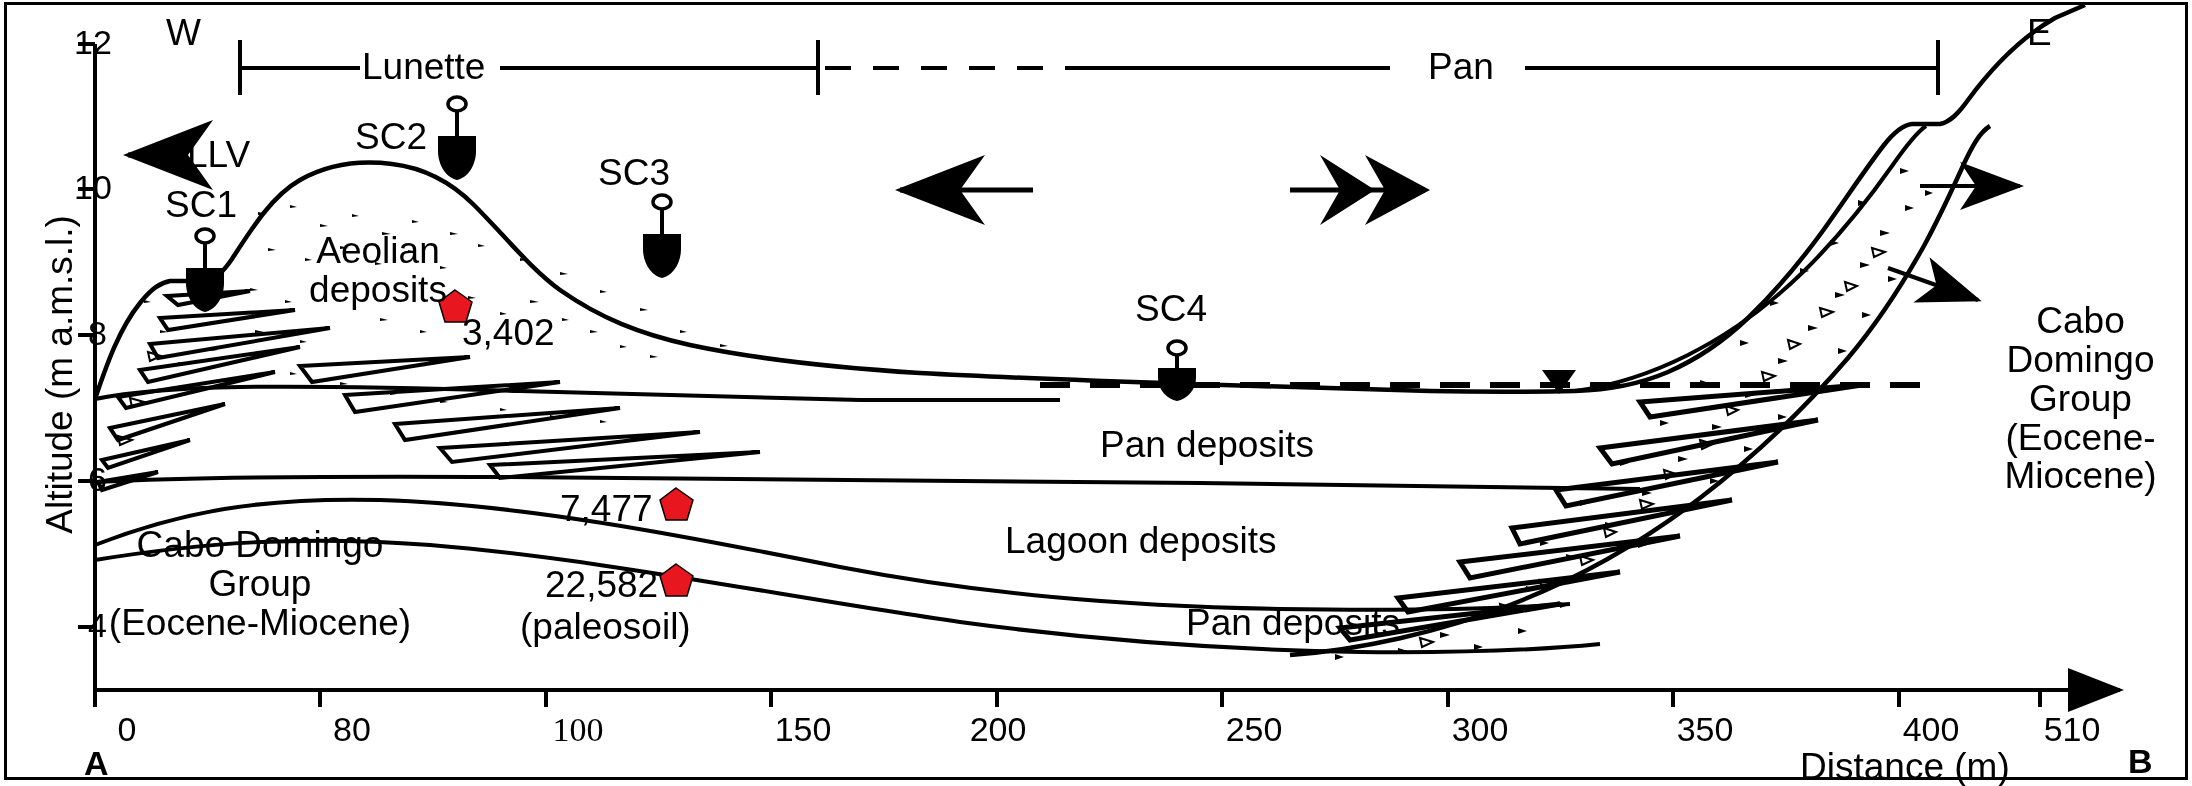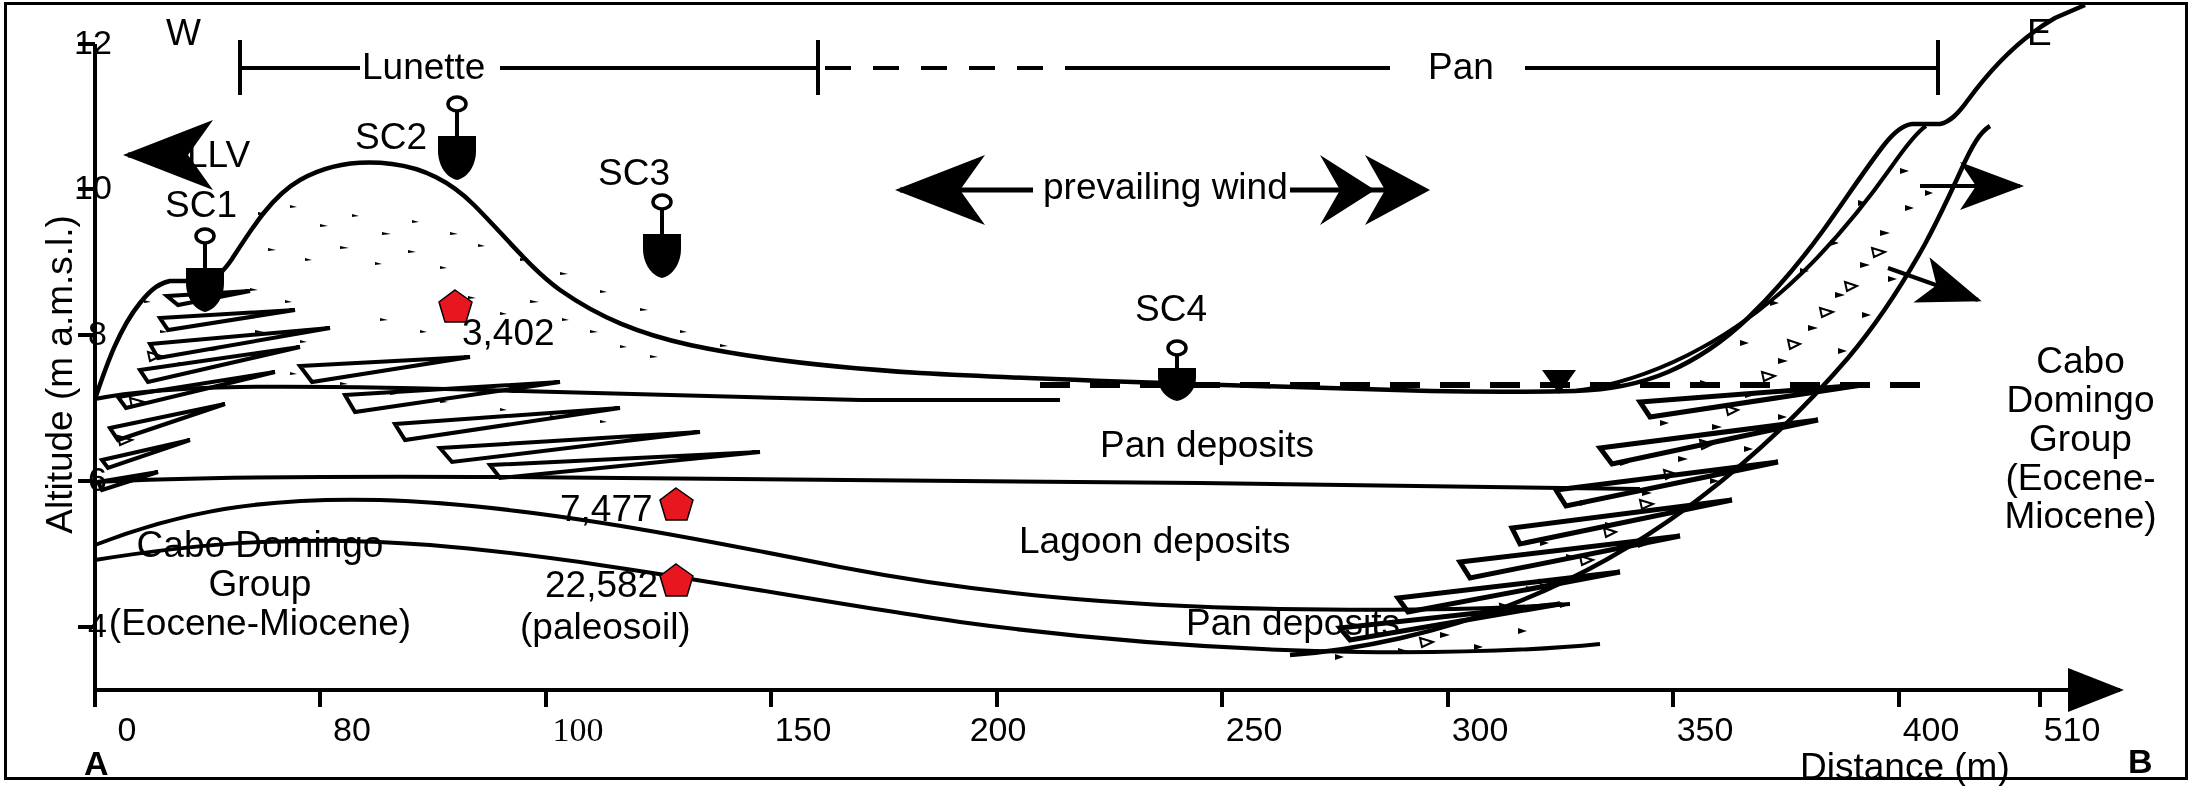--- a/index.html
+++ b/index.html
@@ -324,43 +324,44 @@
       <line x1="1888" y1="268" x2="1978" y2="300" stroke="#000" stroke-width="4" marker-end="url(#arrH)"></line>
     </g>
   </svg>
 
   <div class="lbl big" style="left:166px;top:14px;">W</div>
   <div class="lbl big" style="left:2027px;top:14px;">E</div>
 
   <div class="lbl big" style="left:362px;top:48px;">Lunette</div>
   <div class="lbl big" style="left:1428px;top:48px;">Pan</div>
 
-  <div class="lbl big" style="left:1043px;top:168px;">prevailing wind</div>
 
   <div class="lbl big" style="left:150px;top:136px;">←LLV</div>
 
   <div class="lbl big" style="left:165px;top:186px;">SC1</div>
   <div class="lbl big" style="left:355px;top:118px;">SC2</div>
   <div class="lbl big" style="left:598px;top:154px;">SC3</div>
   <div class="lbl big" style="left:1135px;top:290px;">SC4</div>
 
+  <div class="lbl big c" style="left:268px;top:232px;width:220px;">Aeolian
+deposits</div>
 
   <div class="lbl big" style="left:462px;top:314px;">3,402</div>
   <div class="lbl big" style="left:560px;top:490px;">7,477</div>
   <div class="lbl big" style="left:545px;top:566px;">22,582</div>
   <div class="lbl big" style="left:520px;top:608px;">(paleosoil)</div>
 
   <div class="lbl big" style="left:1100px;top:426px;">Pan deposits</div>
-  <div class="lbl big" style="left:1005px;top:522px;margin-left:14px;">Lagoon deposits</div>
+  <div class="lbl big" style="left:1005px;top:522px;">Lagoon deposits</div>
   <div class="lbl big" style="left:1186px;top:604px;">Pan deposits</div>
 
   <div class="lbl big c" style="left:100px;top:526px;width:320px;">Cabo Domingo
 Group
 (Eocene-Miocene)</div>
-  <div class="lbl big c" style="left:1978px;top:302px;width:205px;margin-top:40px;">Cabo
+  <div class="lbl big c" style="left:1978px;top:302px;width:205px;">Cabo
 Domingo
 Group
 (Eocene-
 Miocene)</div>
 
 
   <div class="lbl axnum" style="left:42px;top:25px;">12</div>
   <div class="lbl axnum" style="left:42px;top:170px;">10</div>
   <div class="lbl axnum" style="left:56px;top:316px;">8</div>
   <div class="lbl axnum" style="left:56px;top:462px;">6</div>

